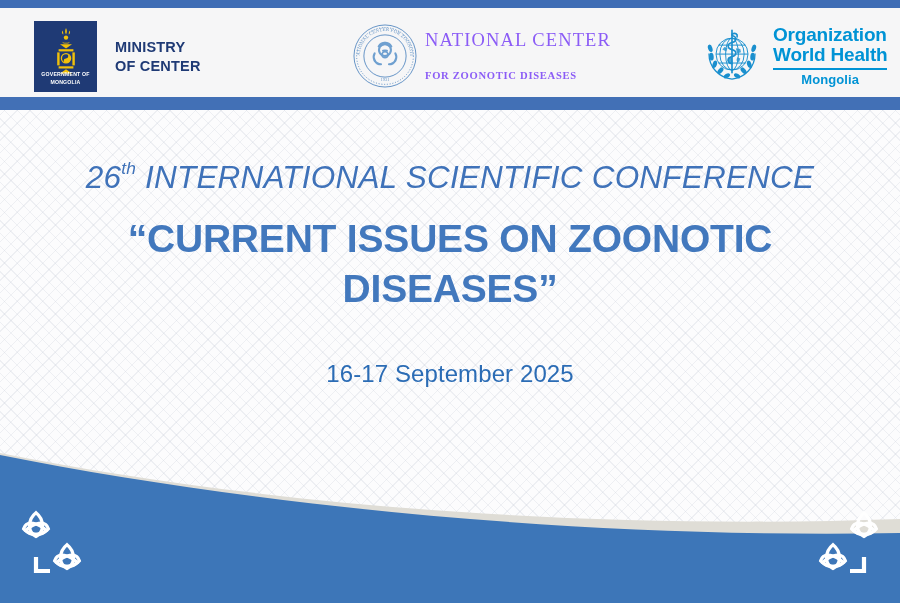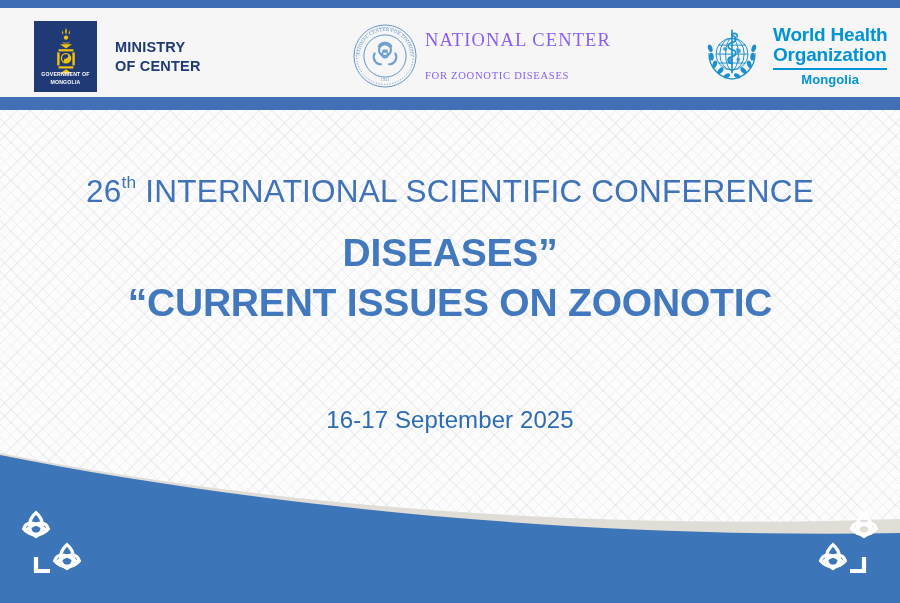--- a/index.html
+++ b/index.html
@@ -124,20 +124,21 @@
   .ncz-line1 {
     font-size: 18.5px;
     letter-spacing: 1.1px;
     white-space: nowrap;
   }
   .ncz-line2 {
     font-size: 10.6px;
     letter-spacing: 0.7px;
     white-space: nowrap;
     margin-top: 20px;
+    font-weight: bold;
   }
 
   
   .who {
     position: absolute;
     left: 700px; top: 16px;
     display: flex;
     align-items: center;
     gap: 9px;
   }
@@ -165,41 +166,42 @@
 
   
   .titles {
     position: absolute;
     left: 0; top: 110px;
     width: 900px;
     z-index: 3;
     text-align: center;
   }
   .title-line1 {
-    margin-top: 62px;
+    margin-top: 48px;
     color: #3f72b9;
     font-size: 31.5px;
     font-weight: normal;
     letter-spacing: 0.2px;
     white-space: nowrap;
+    font-style: italic;
   }
   .title-line1 sup {
     font-size: 0.55em;
     vertical-align: 0.78em;
   }
   .title-main {
     margin-top: 18px;
     color: #4278bd;
     font-size: 39px;
     font-weight: bold;
     line-height: 50px;
     letter-spacing: -0.2px;
   }
   .subtitle {
-    margin-top: 76px;
+    margin-top: 44px;
     color: #2b6cb5;
     font-size: 24px;
     line-height: 32px;
     letter-spacing: 0.1px;
   }
 
   
   .waves {
     position: absolute;
     left: 0; bottom: 0;
@@ -349,36 +351,36 @@
           <ellipse cx="58" cy="81" rx="3.2" ry="5.4" transform="rotate(-58 58 81)"></ellipse>
         </g>
 
         <g stroke="#1a8fce" fill="none" stroke-width="2.6" stroke-linecap="round">
           <line x1="50" y1="10" x2="50" y2="76"></line>
           <path d="M50 18 c8 2 8 9 0 11 c-8 2 -8 9 0 11 c8 2 8 9 0 11 c-8 2 -8 9 0 11"></path>
           <path d="M50 16 c5 -3 9 0 8 4"></path>
         </g>
       </svg>
       <div class="who-text">
+        <div class="who-line">Organization</div>
         <div class="who-line">World Health</div>
-        <div class="who-line">Organization</div>
         <div class="who-rule"></div>
         <div class="who-sub">Mongolia</div>
       </div>
     </div>
   </div>
 
   <div class="titles">
     <div class="title-line1"><span>26</span><sup>th</sup>
       <span>INTERNATIONAL SCIENTIFIC CONFERENCE</span>
     </div>
 
     <div class="title-main">
+      <div>“CURRENT ISSUES ON ZOONOTIC</div>
       <div>DISEASES”</div>
-      <div>“CURRENT ISSUES ON ZOONOTIC</div>
     </div>
 
     <div class="subtitle">
       <div>16-17 September 2025</div>
     </div>
   </div>
 
   <svg class="waves" viewBox="0 0 900 150" preserveAspectRatio="none">
     <path d="M0 0 C 240 48 560 78 900 66 L900 150 L0 150 Z" fill="#dfddd6"></path>
     <path d="M0 2 C 250 52 580 86 900 80 L900 150 L0 150 Z" fill="#3d76b8"></path>

